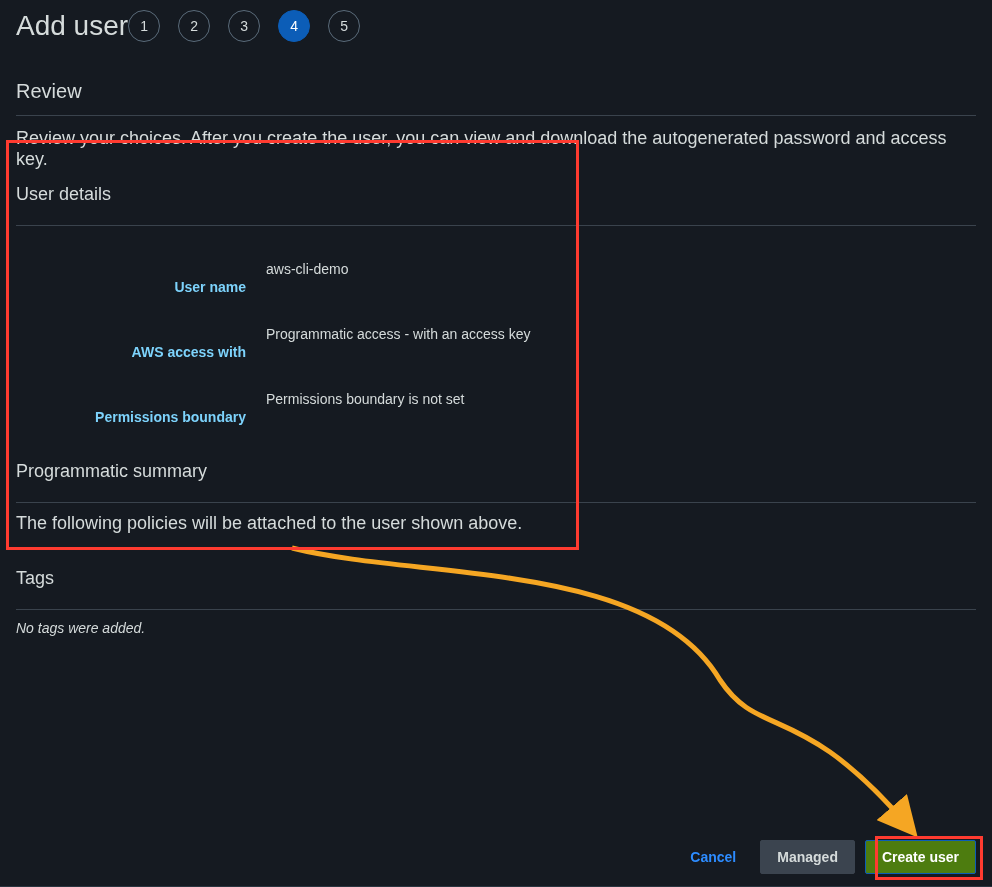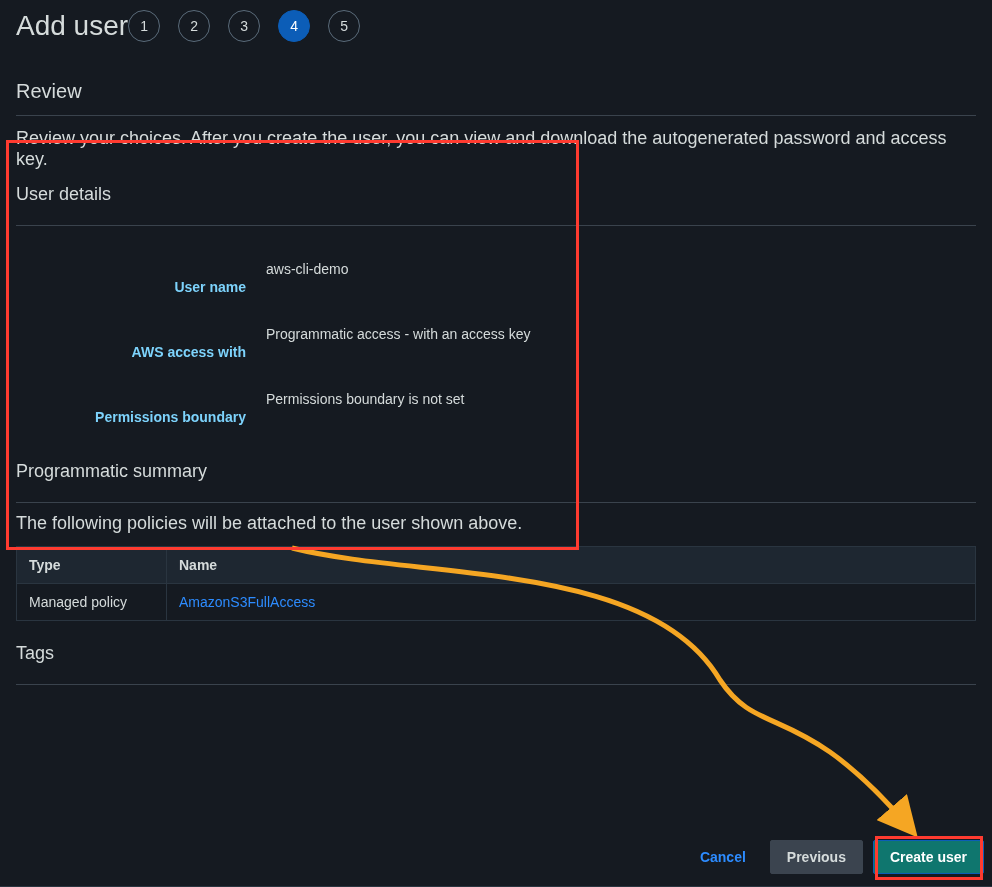--- a/index.html
+++ b/index.html
@@ -137,21 +137,21 @@
     position: absolute;
     bottom: 0;
     left: 0;
     width: 100%;
     height: 60px;
     background: #151a21;
     border-bottom: 1px solid #2a3540;
     display: flex;
     justify-content: flex-end;
     align-items: center;
-    padding: 0 8px;
+    padding: 0 16px;
     gap: 10px;
   }
   .btn-link {
     color: #2d8cff;
     font-weight: 700;
     background: transparent;
     border: none;
     font-size: 14px;
     padding: 8px 14px;
     cursor: pointer;
@@ -160,21 +160,21 @@
     background: #3b444f;
     border: 1px solid #3b444f;
     color: #d5dbdb;
     font-weight: 700;
     font-size: 14px;
     padding: 8px 16px;
     border-radius: 2px;
     cursor: pointer;
   }
   .btn-primary {
-    background: #0f766e;
+    background: #4d7c0f;
     border: 1px solid #0c5db7;
     color: #fff;
     font-weight: 700;
     font-size: 14px;
     padding: 8px 16px;
     border-radius: 2px;
     cursor: pointer;
   }
   .arrow-svg {
     position: absolute;
@@ -217,51 +217,38 @@
     <div class="kv-row">
       <div class="kv-label">Permissions boundary</div>
       <div class="kv-value">Permissions boundary is not set</div>
     </div>
 
     <div class="spacer-1"></div>
 
     <div class="sub-section-title">Programmatic summary</div>
     <div class="perm-desc">The following policies will be attached to the user shown above.</div>
 
-    <table class="perm-table">
-      <thead>
-        <tr>
-          <th class="th-type">Type</th>
-          <th>Name</th>
-        </tr>
-      </thead>
-      <tbody>
-        <tr>
-          <td>Managed policy</td>
-          <td class="link">AmazonS3FullAccess</td>
-        </tr>
-      </tbody>
-    </table>
 
     <div class="spacer-2"></div>
 
     <div class="sub-section-title">Tags</div>
+    <div class="tags-empty">No tags were added.</div>
   </div>
 </div>
 
 <div class="highlight-box" style="left:6px; top:140px; width:573px; height:410px;"></div>
 
 <div class="highlight-box" style="left:875px; top:836px; width:108px; height:44px;"></div>
 
 <svg class="arrow-svg" viewBox="0 0 992 887">
   <defs>
     <marker id="arrowhead" markerWidth="8" markerHeight="8" refX="5" refY="4" orient="auto">
       <polygon points="0 0, 8 4, 0 8" fill="#f5a623"></polygon>
     </marker>
   </defs>
   <path d="M 292 548 C 420 580, 650 560, 720 680 C 760 740, 800 700, 908 826" stroke="#f5a623" stroke-width="5" fill="none" marker-end="url(#arrowhead)"></path>
 </svg>
 
 <div class="footer">
   <button class="btn-link">Cancel</button>
-  <button class="btn-secondary">Previous</button>
+  <button class="btn-secondary">Managed</button>
   <button class="btn-primary">Create user</button>
 </div>
 
 </body></html>

